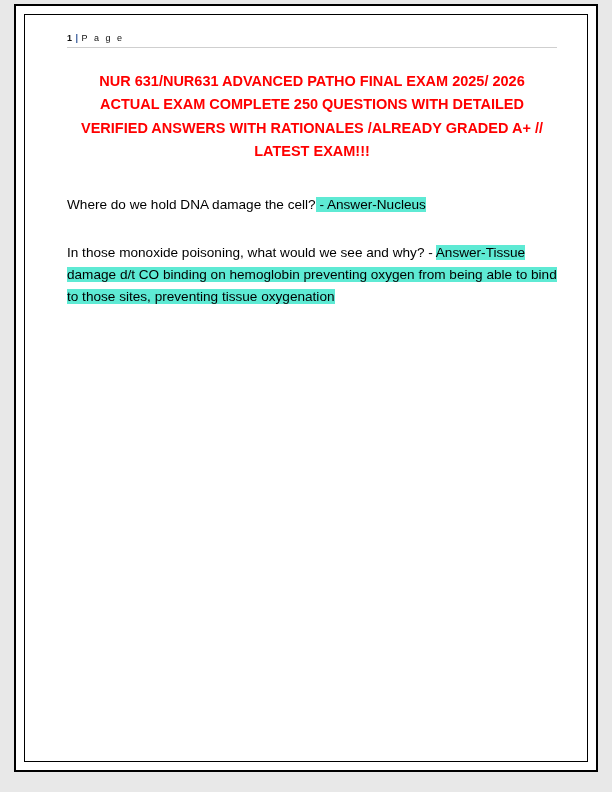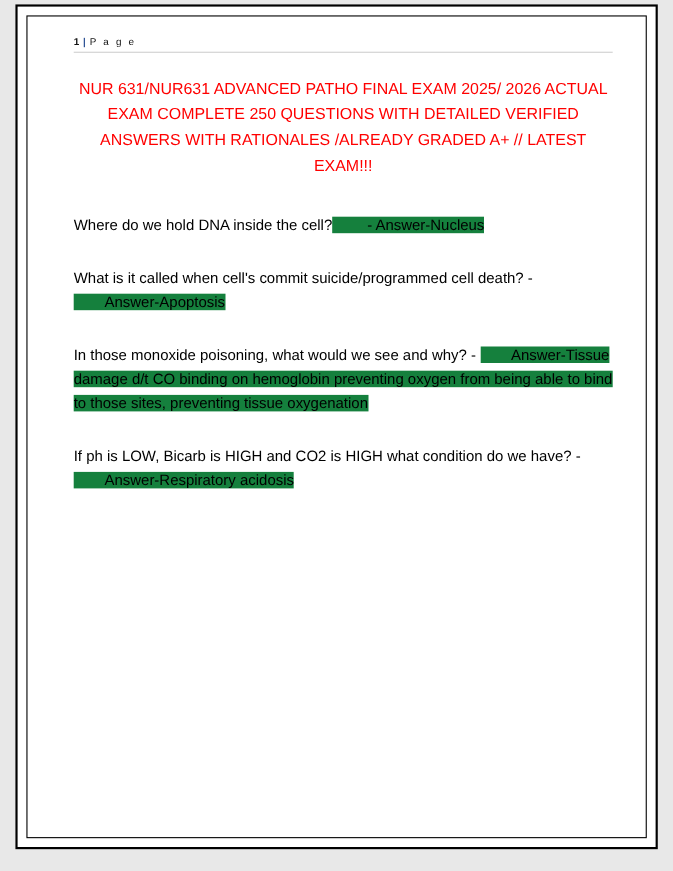--- a/index.html
+++ b/index.html
@@ -58,68 +58,61 @@
   }
   .header-line .pg-word {
     letter-spacing: 2px;
   }
   .header-rule {
     border-bottom: 1px solid #cfcfcf;
     margin: 4px 0 22px 0;
   }
   .doc-title {
     color: #ff0000;
-    font-weight: normal;
+    font-weight: bold;
     font-size: 14.5px;
     line-height: 1.62;
     text-align: center;
     margin: 0 4px 30px 4px;
   }
   .qa {
     font-size: 13.6px;
     line-height: 1.62;
     color: #000000;
     margin: 0 0 26px 0;
   }
   .qa:last-child {
     margin-bottom: 0;
   }
   .hl {
-    background: #15803d;
-    padding-left: 28px;
+    background: #5eead4;
   }
 </style>
 </head>
 <body>
 
 <div class="page-outer">
   <div class="page-inner">
     <div class="content">
 
       <div class="header-line">
         <span class="pg-num">1</span>
         <span class="pg-sep">|</span>
         <span class="pg-word">P a g e</span>
       </div>
       <div class="header-rule"></div>
 
       <div class="doc-title">NUR 631/NUR631 ADVANCED PATHO FINAL EXAM 2025/ 2026 ACTUAL EXAM COMPLETE 250 QUESTIONS WITH DETAILED VERIFIED ANSWERS WITH RATIONALES /ALREADY GRADED A+ // LATEST EXAM!!!</div>
 
       <div class="qa">
-        <span>Where do we hold DNA inside the cell?</span><span class="hl"> - Answer-Nucleus</span>
+        <span>Where do we hold DNA damage the cell?</span><span class="hl"> - Answer-Nucleus</span>
       </div>
 
-      <div class="qa">
-        <span>What is it called when cell's commit suicide/programmed cell death? -</span> <span class="hl">Answer-Apoptosis</span>
-      </div>
 
       <div class="qa">
         <span>In those monoxide poisoning, what would we see and why? -</span> <span class="hl">Answer-Tissue damage d/t CO binding on hemoglobin preventing oxygen from being able to bind to those sites, preventing tissue oxygenation</span>
       </div>
 
-      <div class="qa">
-        <span>If ph is LOW, Bicarb is HIGH and CO2 is HIGH what condition do we have? -</span> <span class="hl">Answer-Respiratory acidosis</span>
-      </div>
 
 
     </div>
   </div>
 </div>
 
 </body></html>

